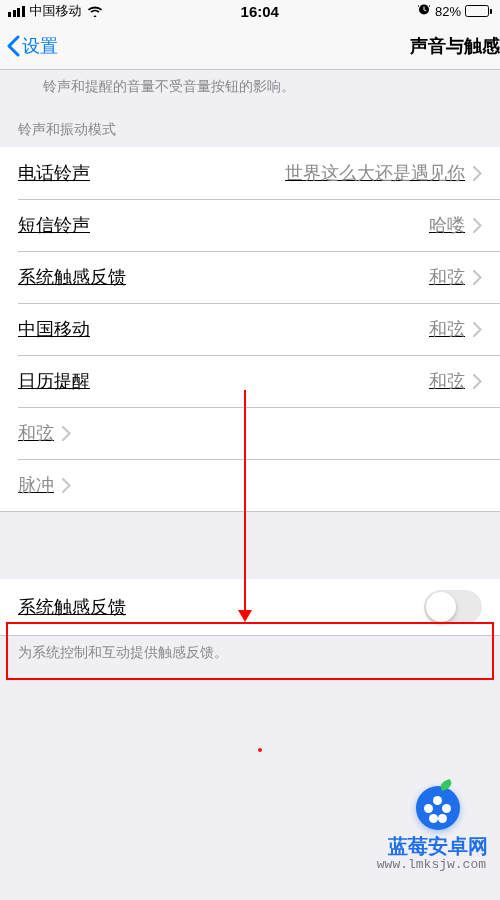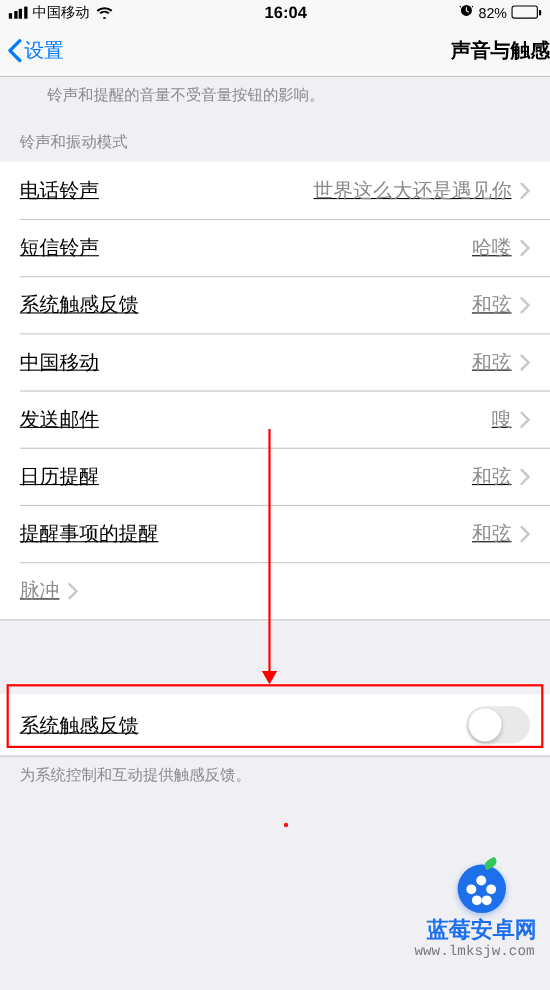--- a/index.html
+++ b/index.html
@@ -262,39 +262,29 @@
     <div class="row">
       <span class="row-label">中国移动</span>
       <span class="row-value">和弦</span>
       <span class="chevron">
           <svg width="9" height="15" viewBox="0 0 9 15">
             <path d="M1 1l6.5 6.5L1 14" stroke="#C7C7CC" stroke-width="2.2" fill="none" stroke-linecap="round"></path>
           </svg>
         </span>
     </div>
     <div class="row">
-      <span class="row-label">发送邮件</span>
-      <span class="row-value">嗖</span>
-      <span class="chevron">
-          <svg width="9" height="15" viewBox="0 0 9 15">
-            <path d="M1 1l6.5 6.5L1 14" stroke="#C7C7CC" stroke-width="2.2" fill="none" stroke-linecap="round"></path>
-          </svg>
-        </span>
-    </div>
-    <div class="row">
       <span class="row-label">日历提醒</span>
       <span class="row-value">和弦</span>
       <span class="chevron">
           <svg width="9" height="15" viewBox="0 0 9 15">
             <path d="M1 1l6.5 6.5L1 14" stroke="#C7C7CC" stroke-width="2.2" fill="none" stroke-linecap="round"></path>
           </svg>
         </span>
     </div>
     <div class="row">
-      <span class="row-label">提醒事项的提醒</span>
       <span class="row-value">和弦</span>
       <span class="chevron">
           <svg width="9" height="15" viewBox="0 0 9 15">
             <path d="M1 1l6.5 6.5L1 14" stroke="#C7C7CC" stroke-width="2.2" fill="none" stroke-linecap="round"></path>
           </svg>
         </span>
     </div>
     <div class="row last">
       <span class="row-value">脉冲</span>
       <span class="chevron">

